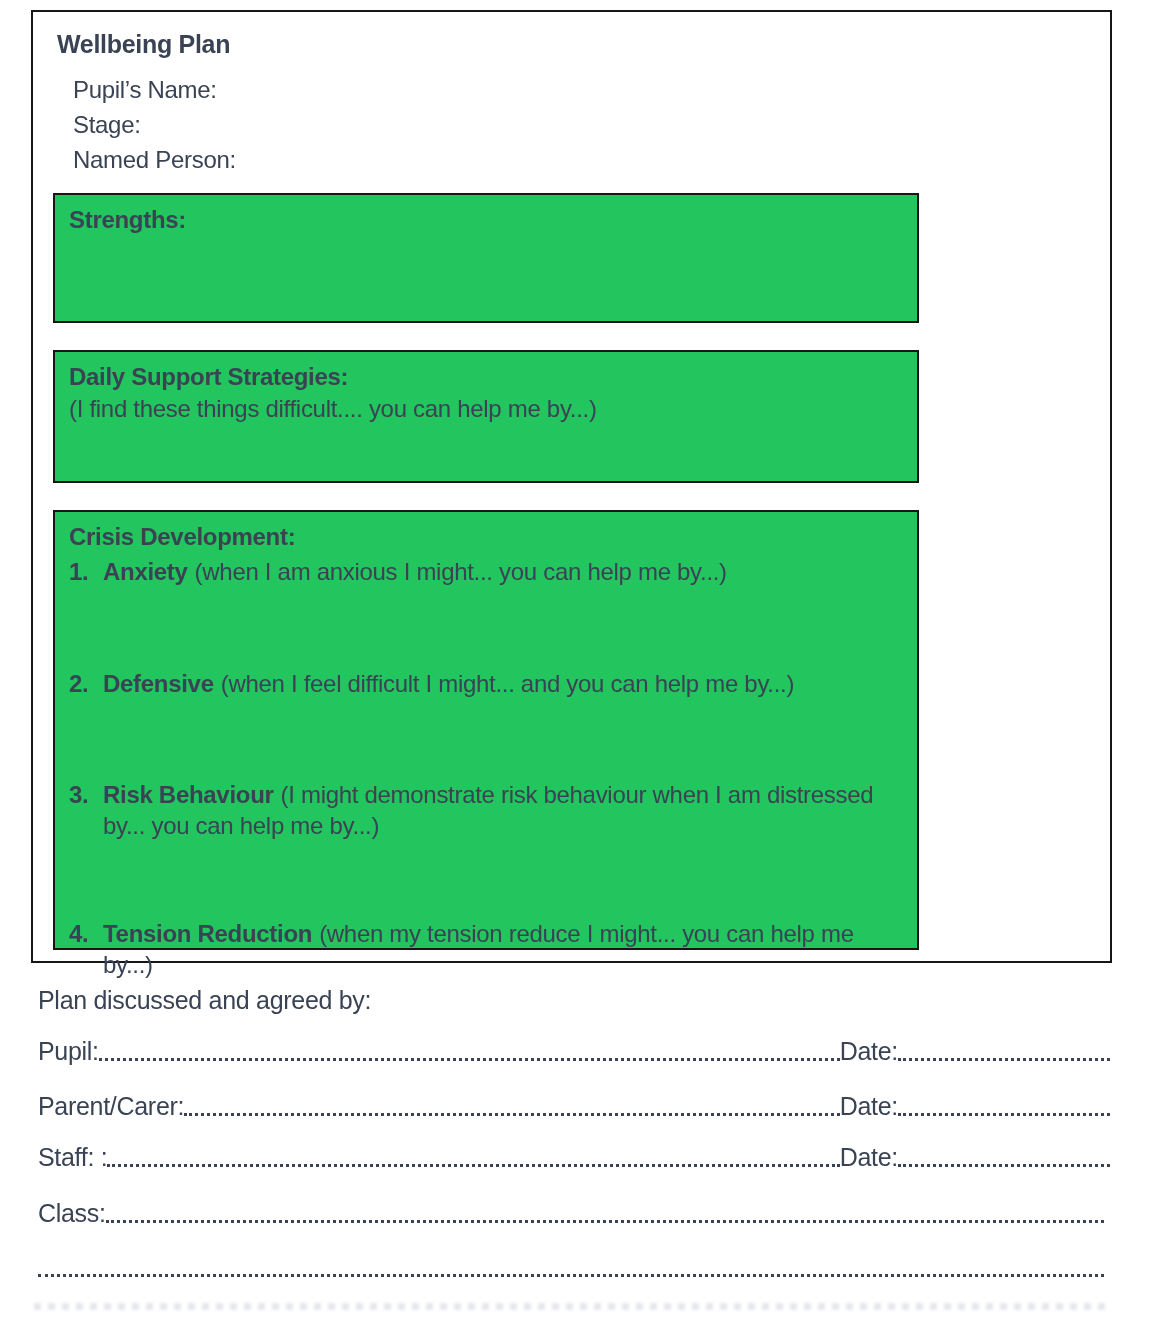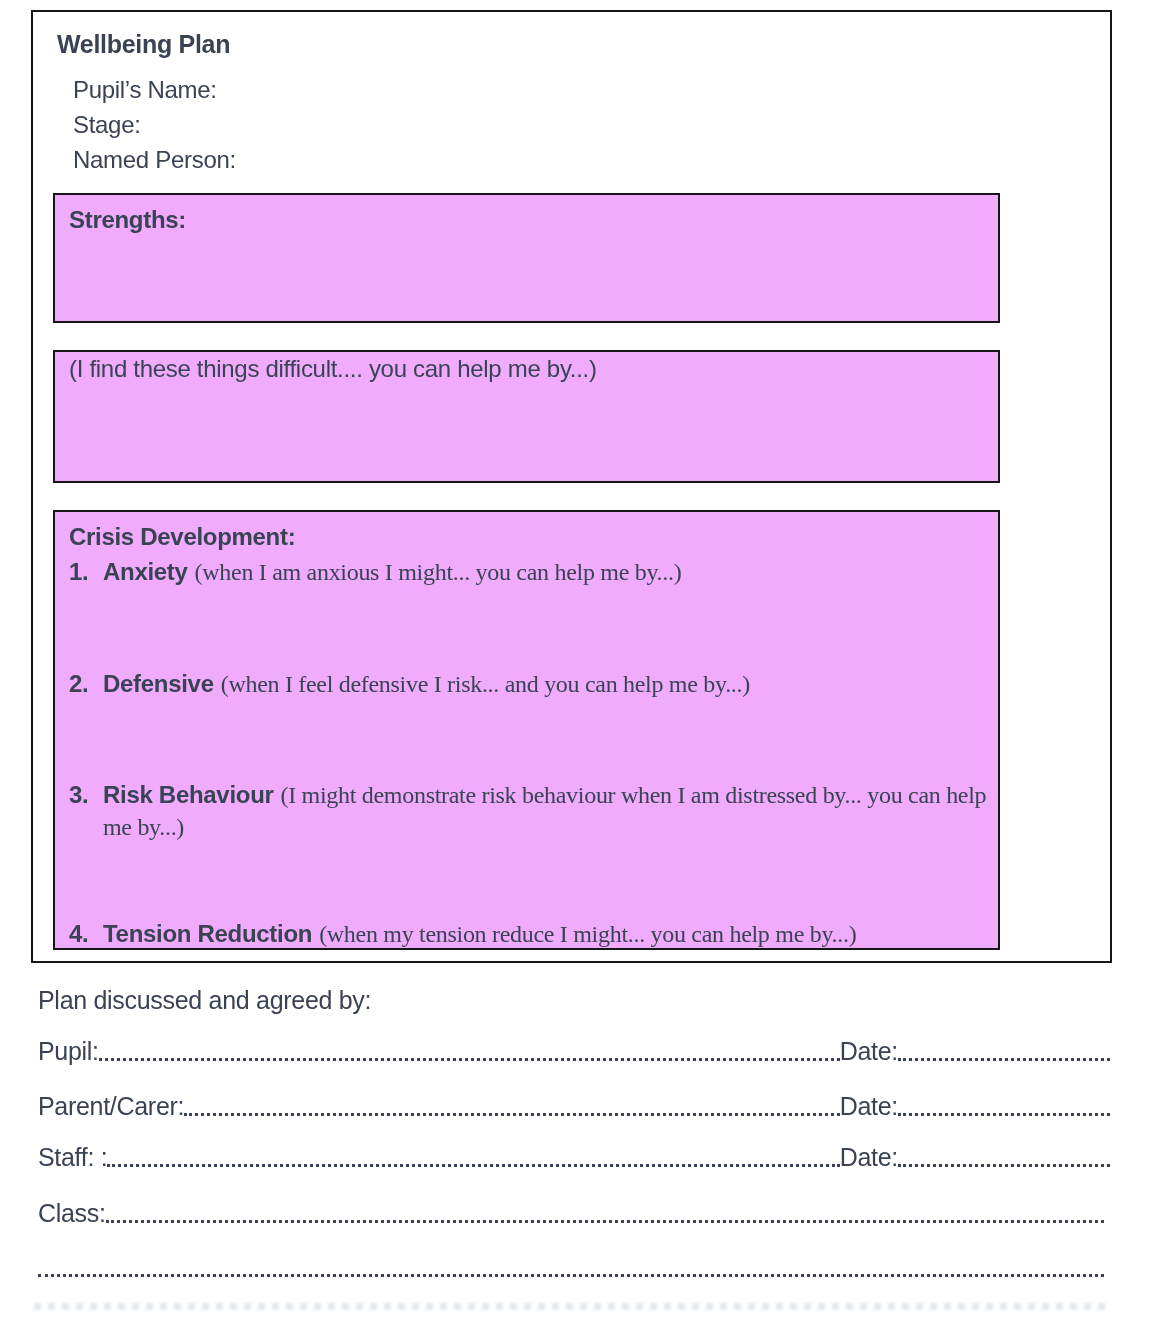--- a/index.html
+++ b/index.html
@@ -20,37 +20,37 @@
     background:#ffffff;
   }
   .doc-title { position:absolute; left:24px; top:18px; font-size:25px; font-weight:700; }
 
   .header-left  { position:absolute; left:40px;  top:60px; font-size:24px; line-height:35px; }
   .header-right { position:absolute; left:766px; top:60px; font-size:24px; line-height:35px; }
   .hline { height:35px; }
 
   
   .box {
-    position:absolute; left:20px; width:947px;
-    border:2px solid #161616; background:#f0abfc;
+    position:absolute; left:20px; width:866px;
+    border:2px solid #161616; background:#22c55e;
   }
   .box-strengths { top:181px; height:130px; }
   .box-daily     { top:338px; height:133px; }
   .box-crisis    { top:498px; height:440px; }
 
   .box-heading { padding:10px 14px 0 14px; font-size:24px; font-weight:700; line-height:30px; }
   .box-subtext { padding:2px 14px 0 14px; font-size:24px; line-height:30px; }
 
   .crisis-item {
     position:absolute; left:14px; right:10px;
     padding-left:34px; font-size:24px; line-height:31px;
   }
   .crisis-item .num { position:absolute; left:0; top:0; font-weight:700; }
   .crisis-item .item-name { font-weight:700; }
-  .crisis-item .item-desc { margin-left:7px;font-family:Liberation Serif, serif; }
+  .crisis-item .item-desc { margin-left:7px; }
   .ci-1 { top:44px; }
   .ci-2 { top:156px; }
   .ci-3 { top:267px; }
   .ci-4 { top:406px; }
 
   
   .agree-heading { position:absolute; left:38px; top:986px; font-size:25px; }
 
   .sig-row {
     position:absolute; left:38px; width:1072px; height:32px;
@@ -92,32 +92,33 @@
       <div class="hline">Named Person:</div>
     </div>
 
 
     <div class="box box-strengths">
       <div class="box-heading">Strengths:</div>
       <div></div>
     </div>
 
     <div class="box box-daily">
+      <div class="box-heading">Daily Support Strategies:</div>
       <div class="box-subtext">(I find these things difficult.... you can help me by...)</div>
     </div>
 
     <div class="box box-crisis">
       <div class="box-heading">Crisis Development:</div>
 
       <div class="crisis-item ci-1">
         <span class="num">1.</span><span class="item-name">Anxiety</span><span class="item-desc">(when I am anxious I might... you can help me by...)</span>
       </div>
 
       <div class="crisis-item ci-2">
-        <span class="num">2.</span><span class="item-name">Defensive</span><span class="item-desc">(when I feel defensive I risk... and you can help me by...)</span>
+        <span class="num">2.</span><span class="item-name">Defensive</span><span class="item-desc">(when I feel difficult I might... and you can help me by...)</span>
       </div>
 
       <div class="crisis-item ci-3">
         <span class="num">3.</span><span class="item-name">Risk Behaviour</span><span class="item-desc">(I might demonstrate risk behaviour when I am distressed by... you can help me by...)</span>
       </div>
 
       <div class="crisis-item ci-4">
         <span class="num">4.</span><span class="item-name">Tension Reduction</span><span class="item-desc">(when my tension reduce I might... you can help me by...)</span>
       </div>
     </div>

